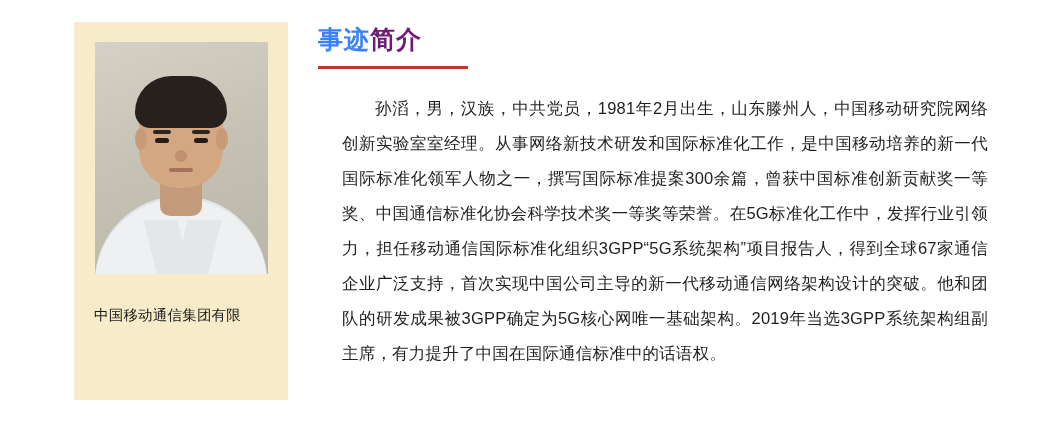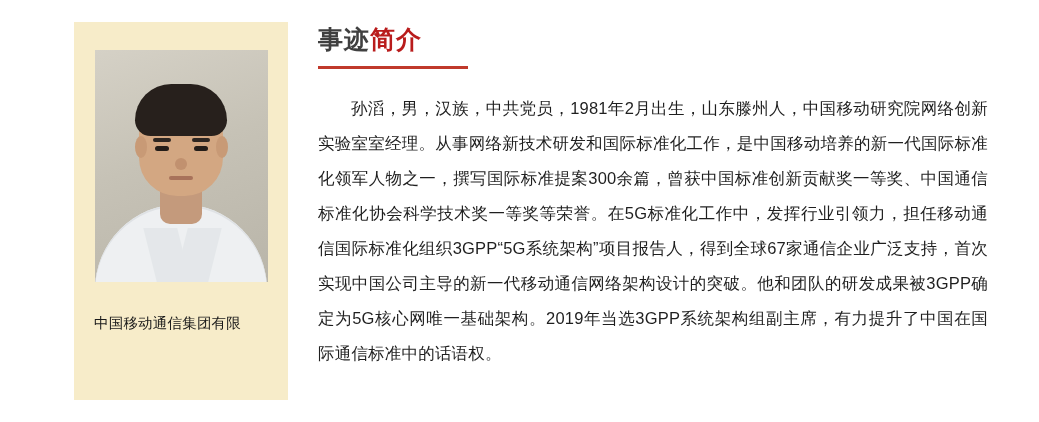--- a/index.html
+++ b/index.html
@@ -22,21 +22,21 @@
   }
   
   .profile-card {
     position: absolute;
     left: 74px;
     top: 22px;
     width: 214px;
     height: 378px;
     background: #f7ecc9;
     box-sizing: border-box;
-    padding: 28px 14px 0 14px;
+    padding: 20px 14px 0 14px;
   }
   .portrait-frame {
     width: 173px;
     height: 232px;
     margin: 0 auto;
     background: #c9c3b4;
     position: relative;
     overflow: hidden;
   }
   
@@ -167,35 +167,36 @@
     top: 22px;
     width: 670px;
   }
   .section-title {
     font-size: 25px;
     font-weight: bold;
     line-height: 34px;
     letter-spacing: 1px;
     padding-bottom: 10px;
   }
-  .title-dark { color: #404040; }
-  .title-accent { color: #b91c1c; }
+  .title-dark { color: #3b82f6; }
+  .title-accent { color: #701a75; }
   .title-rule {
     width: 150px;
     height: 3px;
     background: #c0392b;
     margin-bottom: 22px;
   }
   .body-text {
     font-size: 16.5px;
     line-height: 35px;
     color: #1f1f1f;
     text-align: justify;
     text-indent: 2em;
     letter-spacing: 0.2px;
+    margin-left: 24px;
   }
 </style>
 </head>
 <body>
 
 <div class="page">
 
   <div class="profile-card">
     <div class="portrait-frame">
       <div class="photo-bg"></div>

